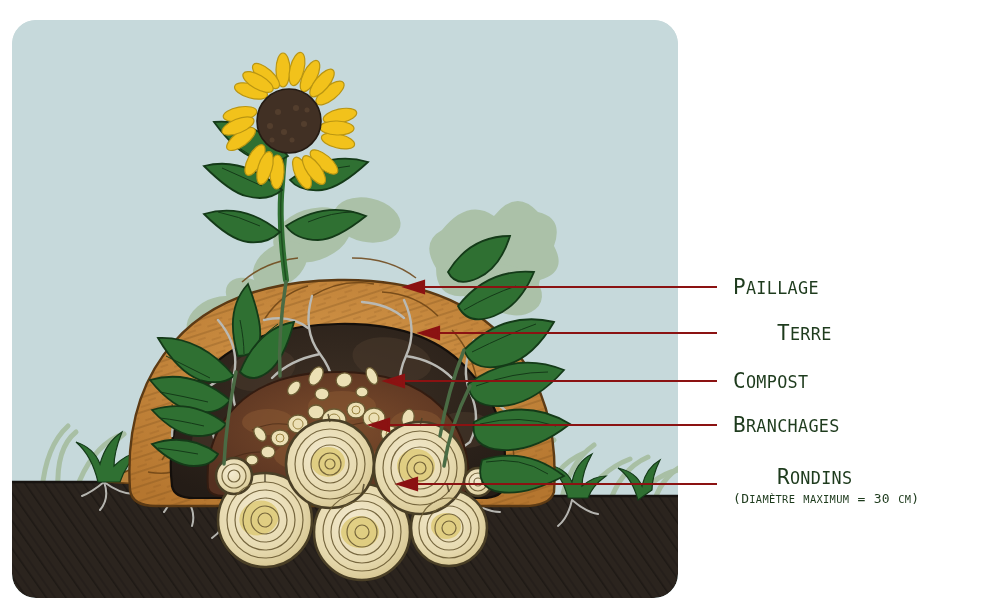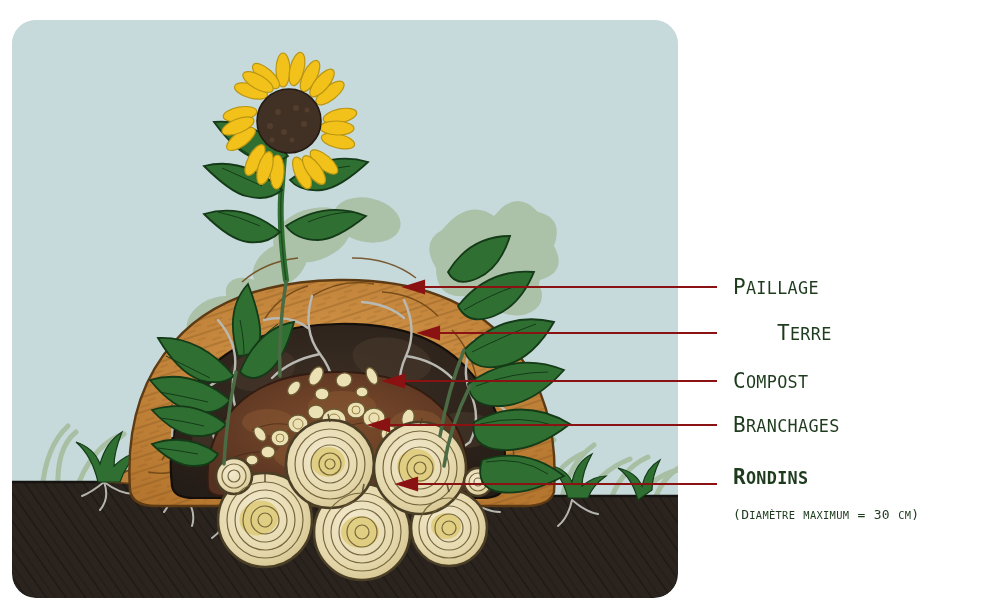--- a/index.html
+++ b/index.html
@@ -3,21 +3,21 @@
 <meta charset="utf-8">
 <style>
   html,body{margin:0;padding:0;background:#ffffff;}
   body{width:1000px;height:606px;overflow:hidden;font-family:"DejaVu Sans Mono",monospace;}
   #root{position:relative;width:1000px;height:606px;background:#ffffff;}
   #panel{position:absolute;left:12px;top:20px;width:666px;height:578px;border-radius:24px;overflow:hidden;background:#c6d9db;}
   #illus{position:absolute;left:0;top:0;width:666px;height:578px;}
   .legend{position:absolute;left:0;top:0;width:1000px;height:606px;pointer-events:none;}
   .lbl{position:absolute;color:#1e3b1d;font-family:"DejaVu Sans Mono",monospace;white-space:nowrap;letter-spacing:.3px;}
   .lbl-main{font-size:21px;font-weight:400;}
-  .lbl-sub{font-size:13px;font-weight:400;margin-top:16px;}
+  .lbl-sub{font-size:13px;font-weight:400;}
 </style>
 </head>
 <body>
 
 <div id="root">
 
   <div id="panel">
     <svg id="illus" viewBox="0 0 666 578" preserveAspectRatio="none">
       <defs>
         <clipPath id="panelClip">
@@ -348,17 +348,17 @@
         <polygon points="398,484 417,478 417,490"></polygon>
       </g>
     </g>
   </svg>
 
   <div>
     <div class="lbl lbl-main" style="left:733px;top:275px;"><span>P</span><span style="font-size: 0.8em;">A</span><span style="font-size: 0.8em;">I</span><span style="font-size: 0.8em;">L</span><span style="font-size: 0.8em;">L</span><span style="font-size: 0.8em;">A</span><span style="font-size: 0.8em;">G</span><span style="font-size: 0.8em;">E</span></div>
     <div class="lbl lbl-main" style="left:733px;top:321px;margin-left:44px;"><span>T</span><span style="font-size: 0.8em;">E</span><span style="font-size: 0.8em;">R</span><span style="font-size: 0.8em;">R</span><span style="font-size: 0.8em;">E</span></div>
     <div class="lbl lbl-main" style="left:733px;top:369px;"><span>C</span><span style="font-size: 0.8em;">O</span><span style="font-size: 0.8em;">M</span><span style="font-size: 0.8em;">P</span><span style="font-size: 0.8em;">O</span><span style="font-size: 0.8em;">S</span><span style="font-size: 0.8em;">T</span></div>
     <div class="lbl lbl-main" style="left:733px;top:413px;"><span>B</span><span style="font-size: 0.8em;">R</span><span style="font-size: 0.8em;">A</span><span style="font-size: 0.8em;">N</span><span style="font-size: 0.8em;">C</span><span style="font-size: 0.8em;">H</span><span style="font-size: 0.8em;">A</span><span style="font-size: 0.8em;">G</span><span style="font-size: 0.8em;">E</span><span style="font-size: 0.8em;">S</span></div>
-    <div class="lbl lbl-main" style="left:733px;top:465px;font-weight:bold;"><span>R</span><span style="font-size: 0.8em;">O</span><span style="font-size: 0.8em;">N</span><span style="font-size: 0.8em;">D</span><span style="font-size: 0.8em;">I</span><span style="font-size: 0.8em;">N</span><span style="font-size: 0.8em;">S</span></div>
+    <div class="lbl lbl-main" style="left:777px;top:465px;"><span>R</span><span style="font-size: 0.8em;">O</span><span style="font-size: 0.8em;">N</span><span style="font-size: 0.8em;">D</span><span style="font-size: 0.8em;">I</span><span style="font-size: 0.8em;">N</span><span style="font-size: 0.8em;">S</span></div>
     <div class="lbl lbl-sub" style="left:733px;top:491px;"><span>(</span><span>D</span><span style="font-size: 0.8em;">I</span><span style="font-size: 0.8em;">A</span><span style="font-size: 0.8em;">M</span><span style="font-size: 0.8em;">È</span><span style="font-size: 0.8em;">T</span><span style="font-size: 0.8em;">R</span><span style="font-size: 0.8em;">E</span><span> </span><span style="font-size: 0.8em;">M</span><span style="font-size: 0.8em;">A</span><span style="font-size: 0.8em;">X</span><span style="font-size: 0.8em;">I</span><span style="font-size: 0.8em;">M</span><span style="font-size: 0.8em;">U</span><span style="font-size: 0.8em;">M</span><span> </span><span>=</span><span> </span><span>3</span><span>0</span><span> </span><span style="font-size: 0.8em;">C</span><span style="font-size: 0.8em;">M</span><span>)</span></div>
   </div>
 
 </div>
 
 </body></html>

